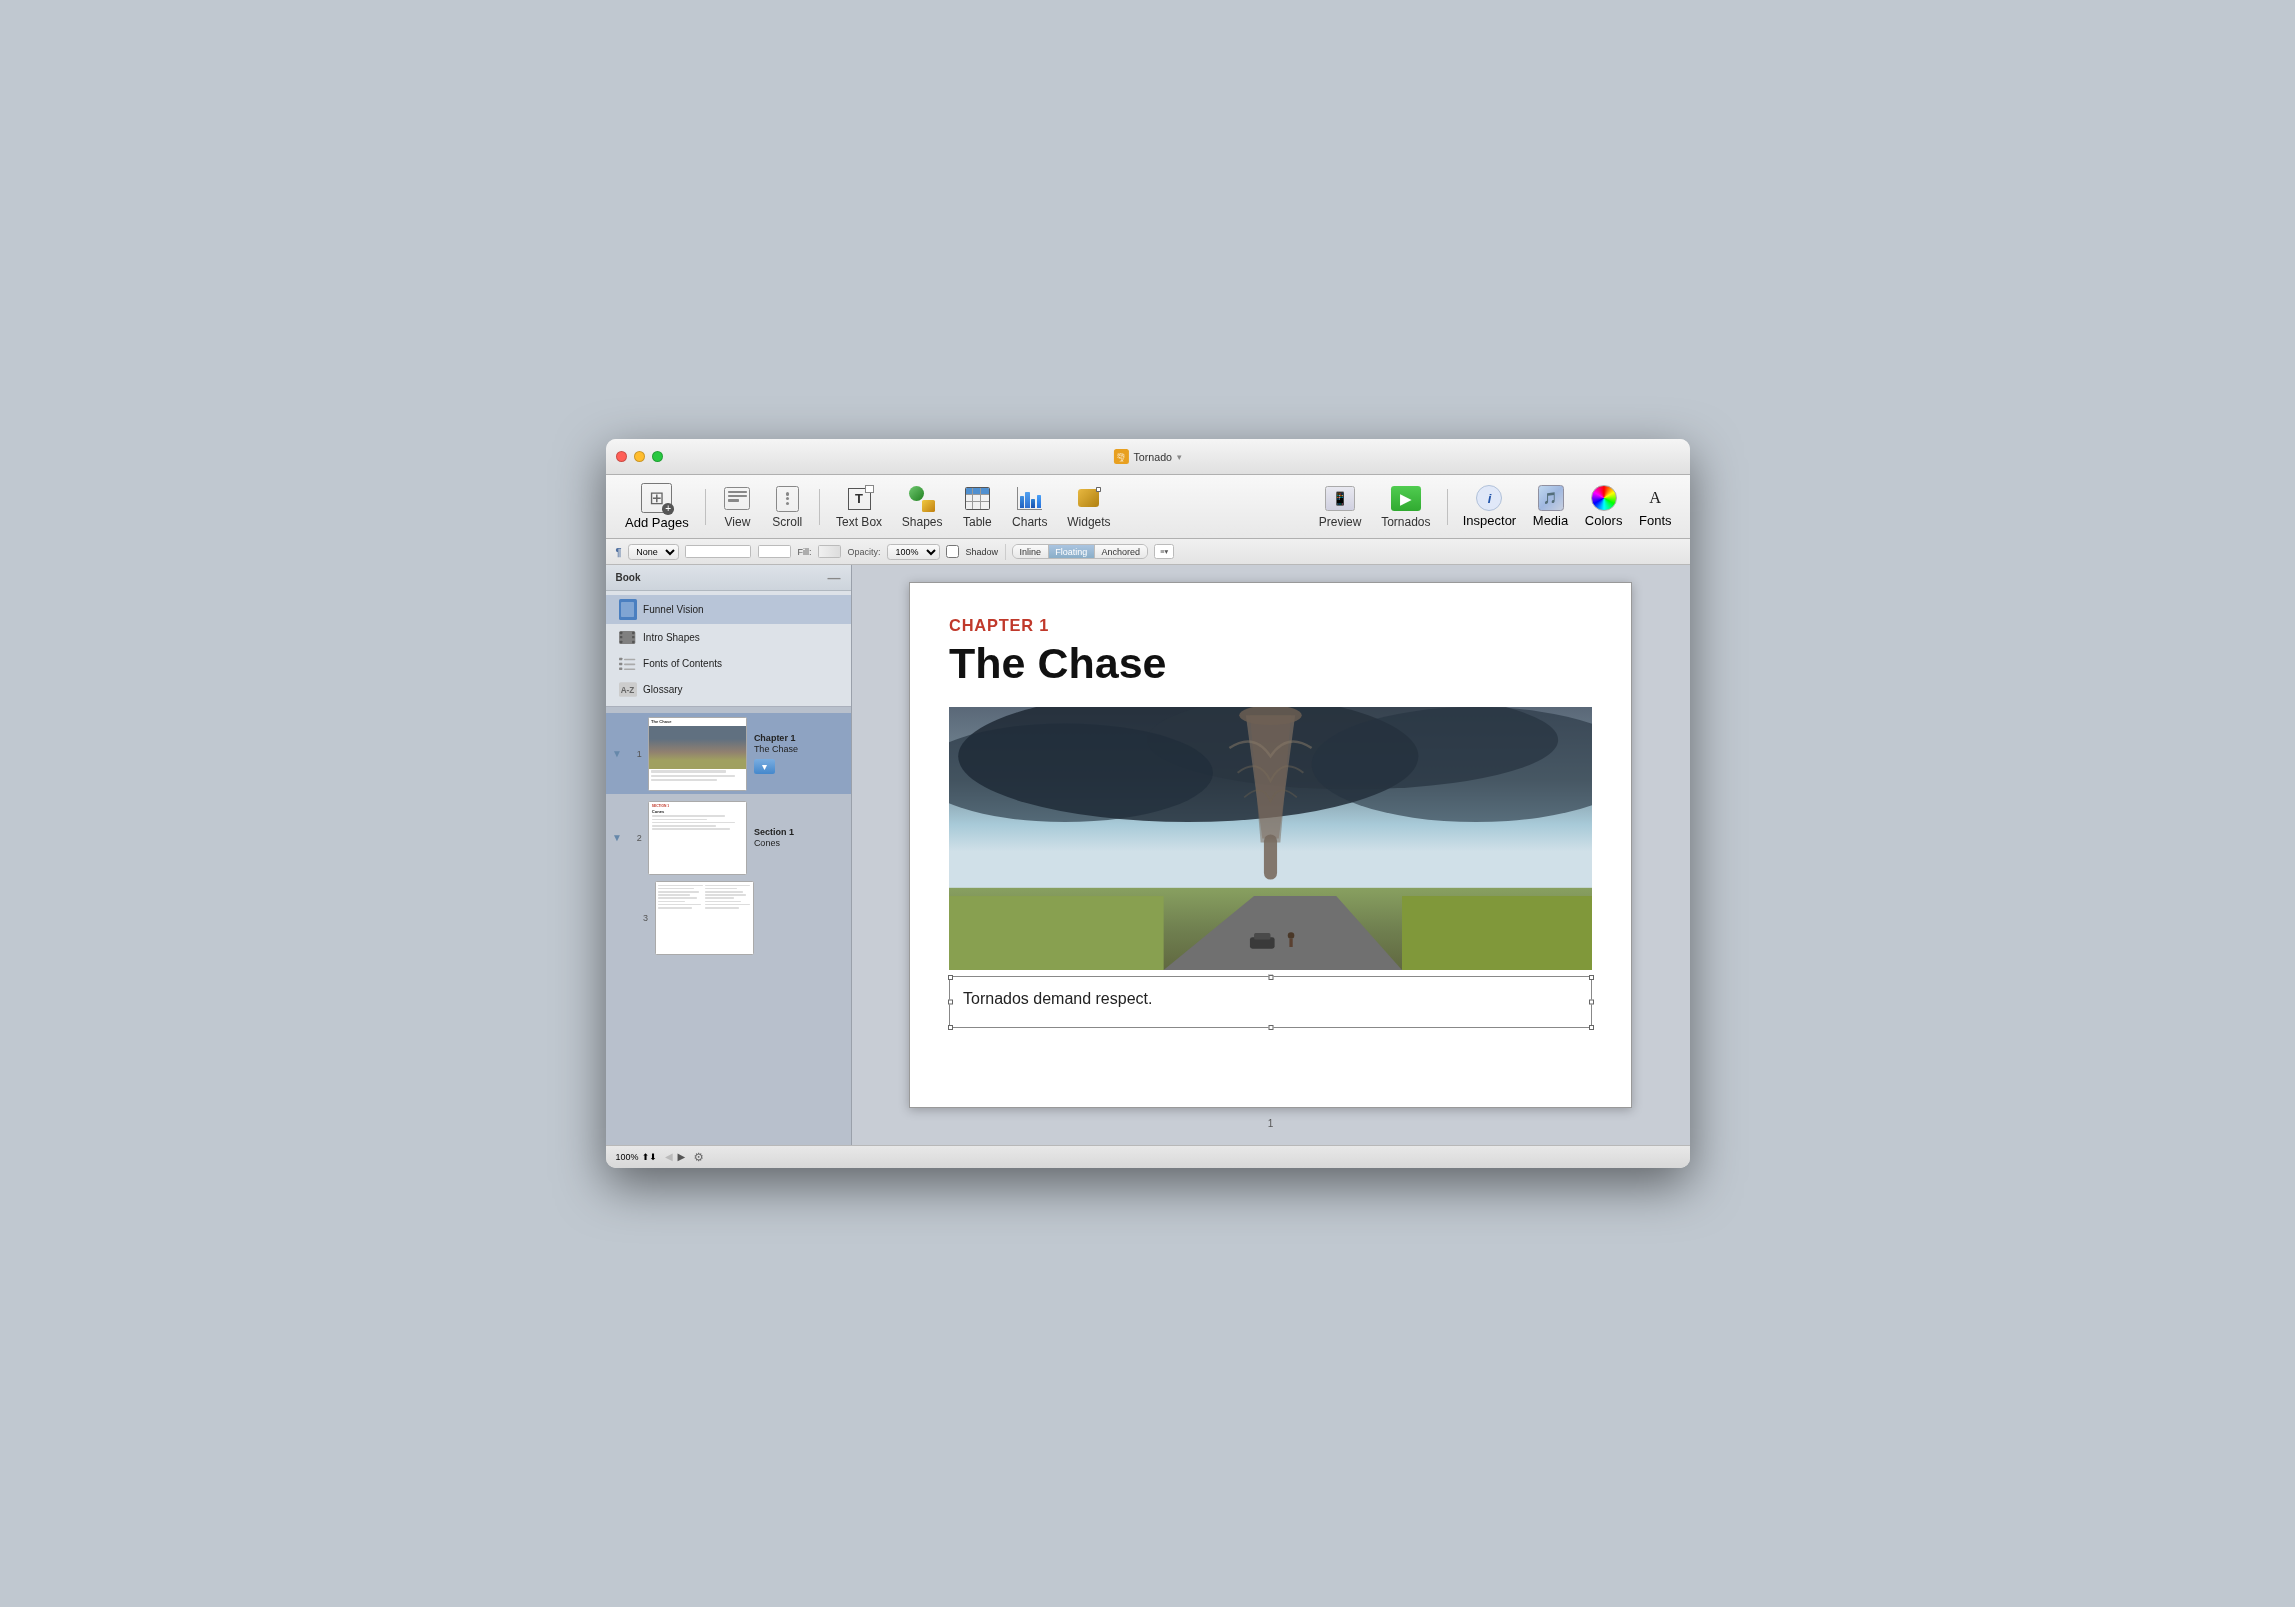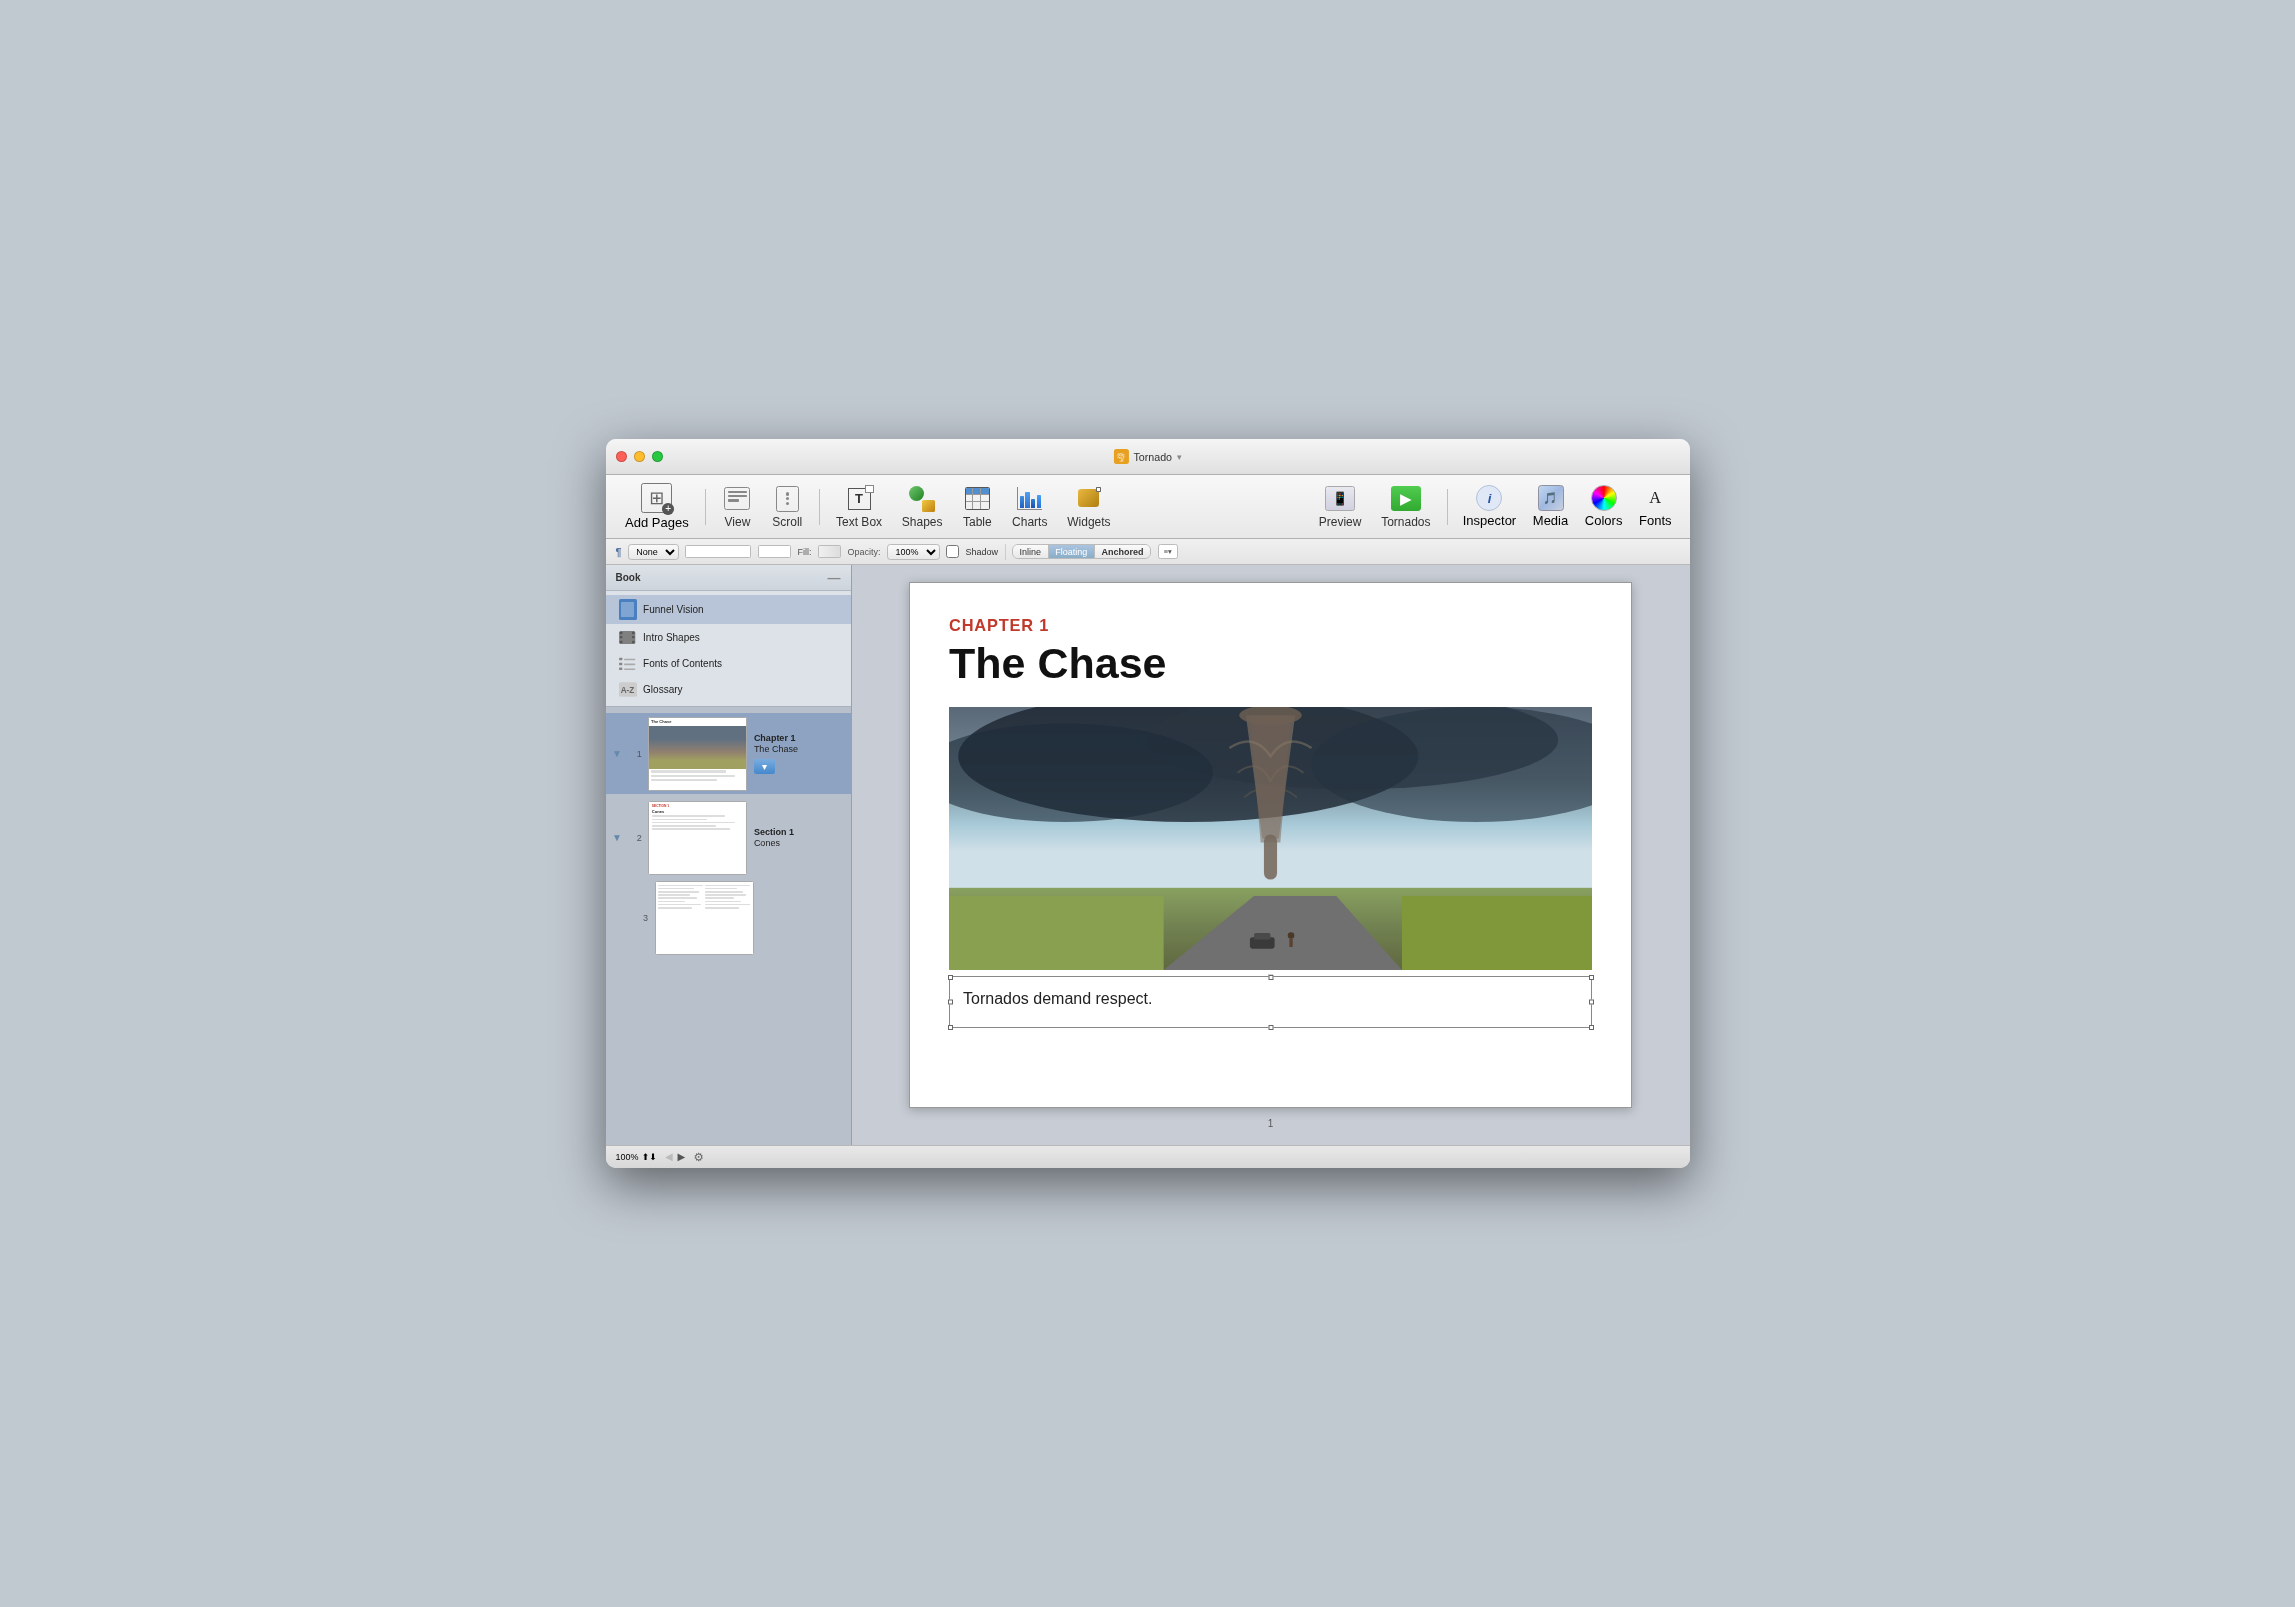--- a/index.html
+++ b/index.html
@@ -137,21 +137,21 @@
       overflow: hidden;
     }
     .layout-btn {
       font-size: 9px;
       padding: 1.6px 6.6px;
       background: linear-gradient(to bottom, #fafafa, #e8e8e8);
       cursor: pointer;
       border-right: 0.8px solid #bbb;
       color: #333;
     }
-    .layout-btn:last-child { border-right: none; font-weight: bold; }
+    .layout-btn:last-child { border-right: none; }
     .layout-btn.active {
       background: linear-gradient(to bottom, #aac4e0, #8aaec8);
       color: #fff;
     }
     
     .main-content {
       display: flex;
       flex: 1;
       overflow: hidden;
     }

